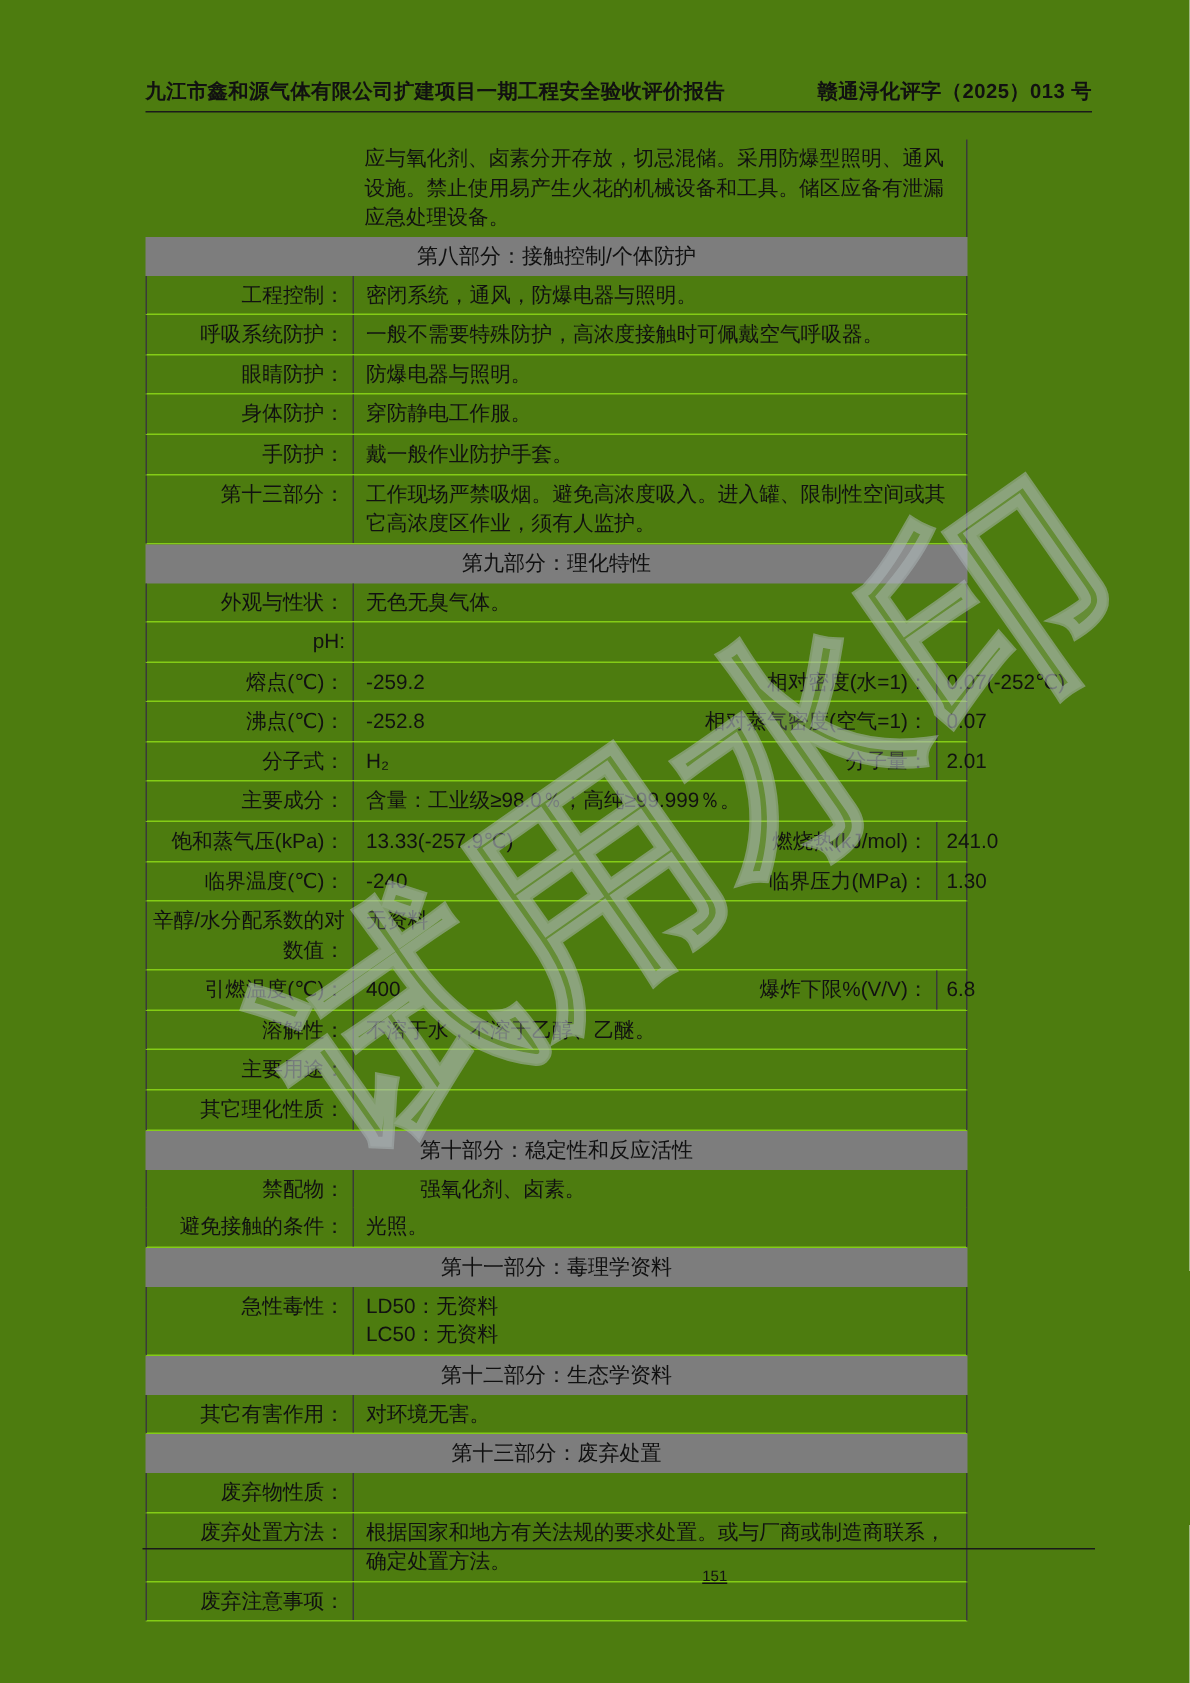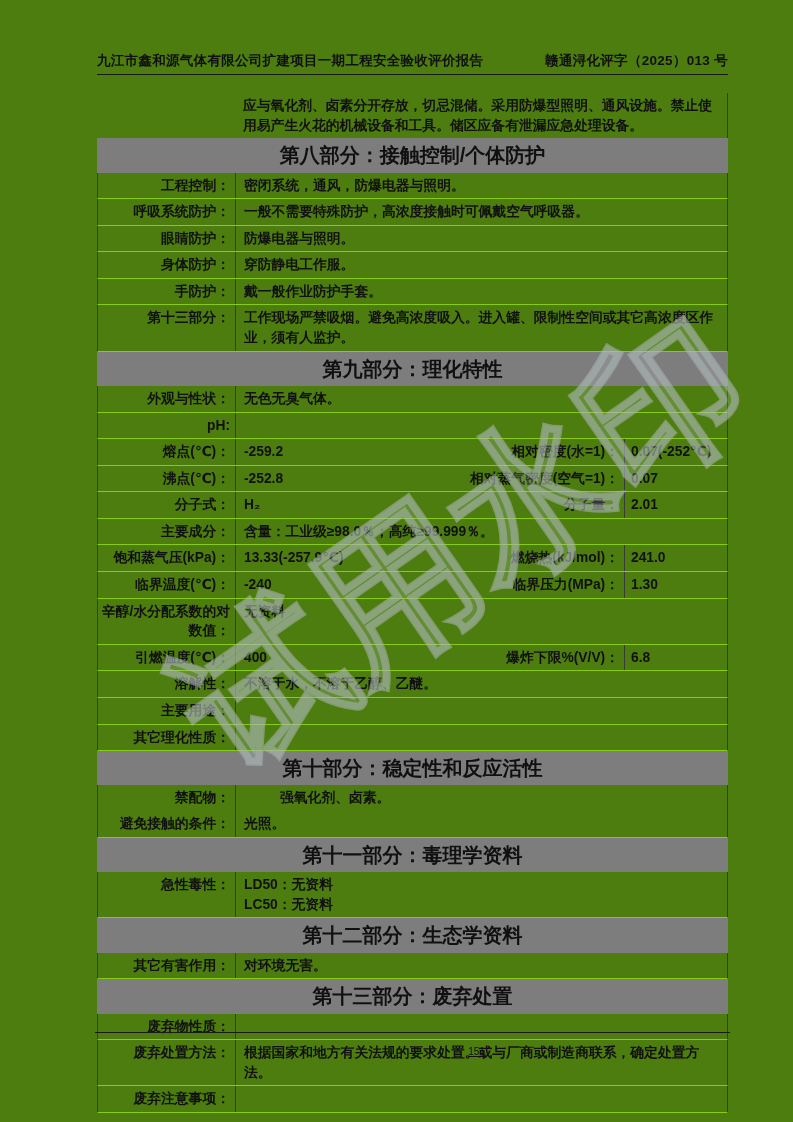--- a/index.html
+++ b/index.html
@@ -13,26 +13,26 @@
   }
   
   .rep-header{
     position:absolute;left:97px;top:52px;width:631px;
     display:flex;justify-content:space-between;align-items:flex-end;
     font-size:13.5px;font-weight:700;letter-spacing:.3px;
     padding-bottom:4px;border-bottom:1.6px solid #1a1a1a;
   }
   
   .tbl{
-    position:absolute;left:97px;top:93px;width:631px;
-    font-size:13.8px;line-height:1.42;font-weight:bold;
+    position:absolute;left:97px;top:93px;width:548px;
+    font-size:13.8px;line-height:1.42;
   }
   .band{
     background:#7d7d7d;color:#101010;text-align:center;
-    font-size:20px;padding:3px 0;min-height:17px;
+    font-size:14px;padding:3px 0;min-height:17px;
   }
   .row{
     display:grid;grid-template-columns:138px 1fr;
     border-bottom:1px solid #84cc16;
     border-left:1px solid #3a3a3a;border-right:1px solid #3a3a3a;
     min-height:20px;box-sizing:border-box;
   }
   .row.kv2{grid-template-columns:138px 206px 183px 104px;}
   .row.cont{border-left:none;border-bottom:none;grid-template-columns:138px 1fr;}
   .row.cont .lbl{border-right:none;}

